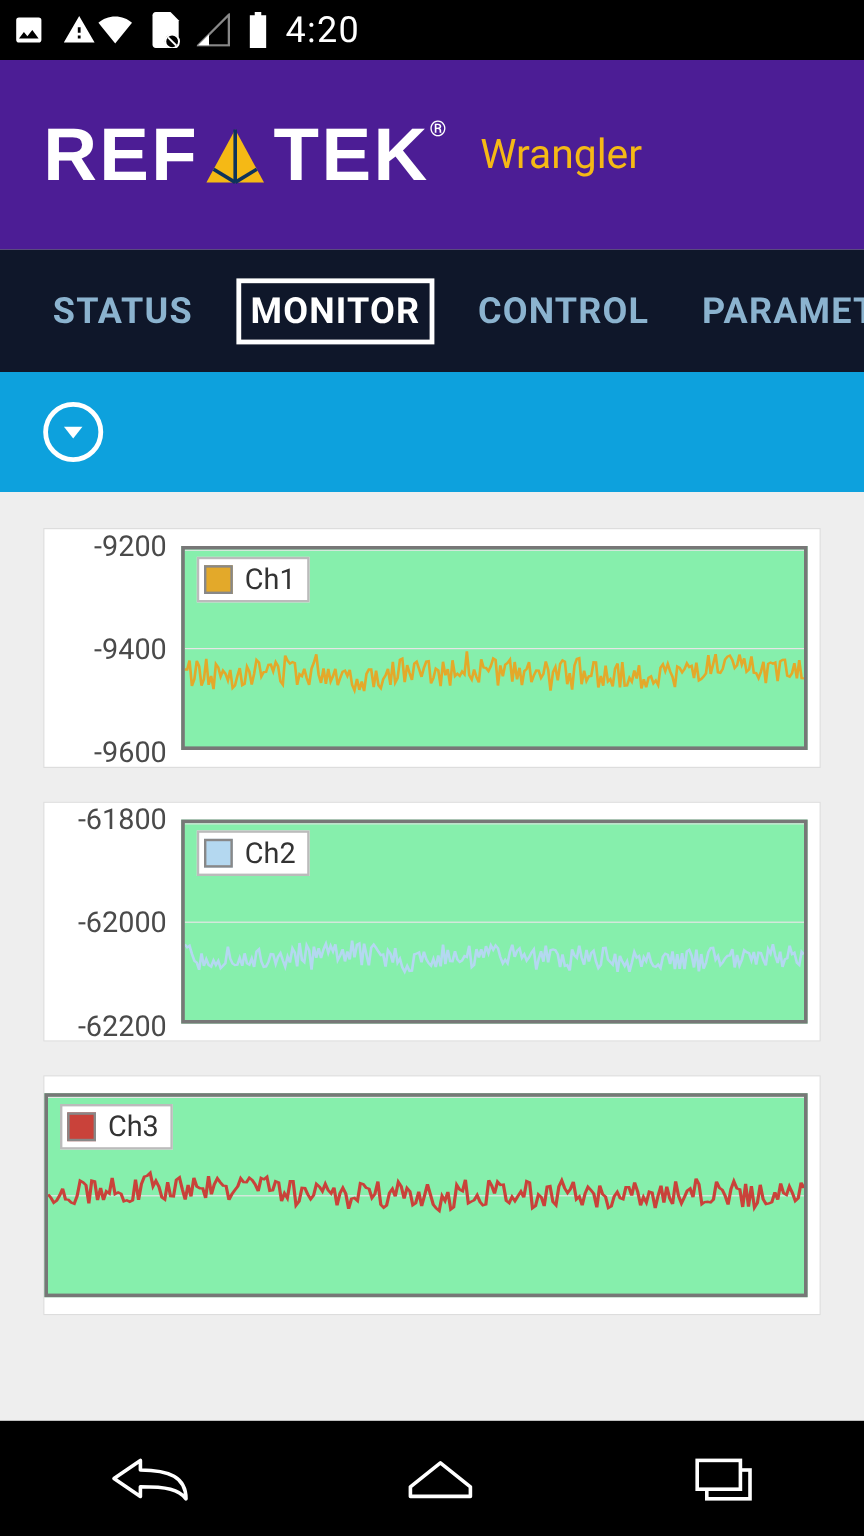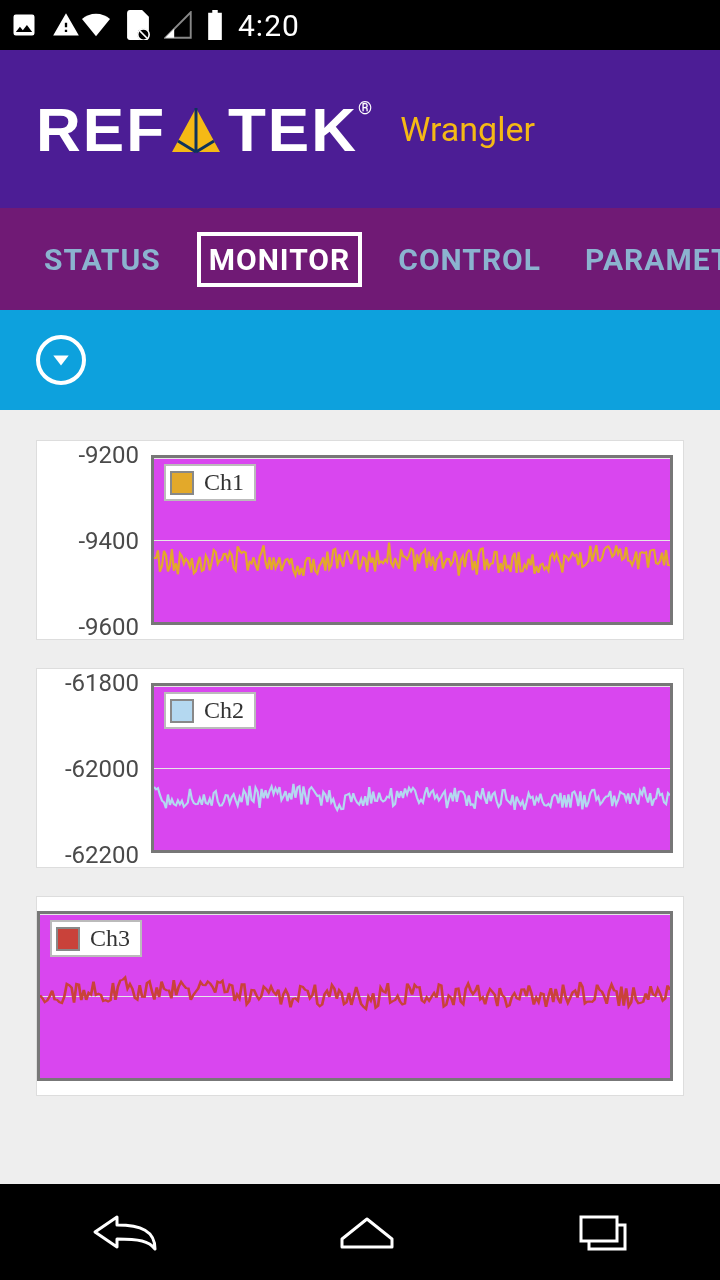--- a/index.html
+++ b/index.html
@@ -29,21 +29,21 @@
     font-family: "Arial Black", Arial, sans-serif;
   }
   .logo-tri { width: 52px; height: 48px; display:inline-block; margin: 0 4px -2px 2px; }
   .logo-r { color:#fff; font-size:18px; font-weight:700; transform: translateY(-22px) translateX(-2px); display:inline-block; }
   .device-info { display:flex; margin-left: 8px; }
   .device-name { color:#f5b915; font-size:34px; font-weight:400; }
   .device-uid  { color:#fff;    font-size:34px; font-weight:400; }
 
   
   .tabs {
-    background: #701a75;
+    background: #0f172a;
     height: 102px;
     display:flex; align-items:center; gap: 28px;
     padding: 0 36px;
   }
   .tab {
     color:#8bb3cf; font-size:30px; font-weight:700; letter-spacing:1px;
     padding: 6px 8px;
   }
   .tab.active {
     color:#fff; border: 4px solid #ffffff;
@@ -69,21 +69,21 @@
     background:#fff; border:1px solid #ddd; height:200px; position:relative;
     display:flex;
   }
   .y-axis { width:114px; position:relative; }
   .y-tick {
     position:absolute; right:12px; color:#4a4a4a; font-size:24px;
     transform: translateY(-50%);
   }
   .plot-area {
     flex:1; border:3px solid #777; margin: 14px 10px 14px 0;
-    position:relative; background:#d946ef; overflow:hidden;font-family:Liberation Serif, serif;
+    position:relative; background:#86efac; overflow:hidden;
   }
   .gridline { position:absolute; left:0; right:0; height:1px; background:#e6e6e6; }
   .legend {
     position:absolute; top:6px; left:10px;
     display:flex; align-items:center; gap:10px;
     border:2px solid #bbb; padding:3px 10px 3px 4px;
     background:#fff;
   }
   .legend .swatch { width:24px; height:24px; border:2px solid #888; }
   .legend .lab { font-size:24px; color:#333; }

